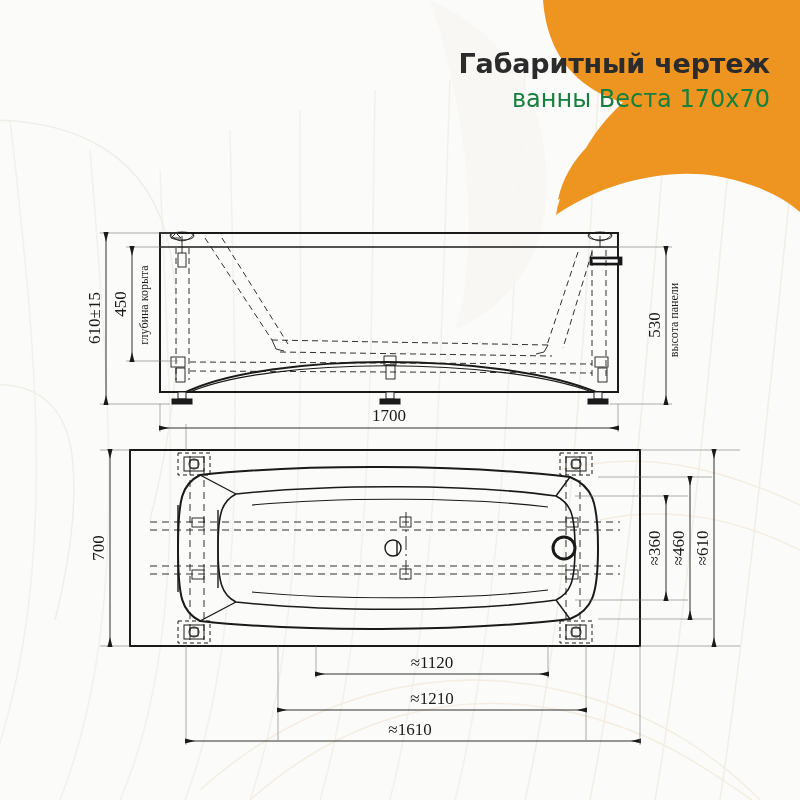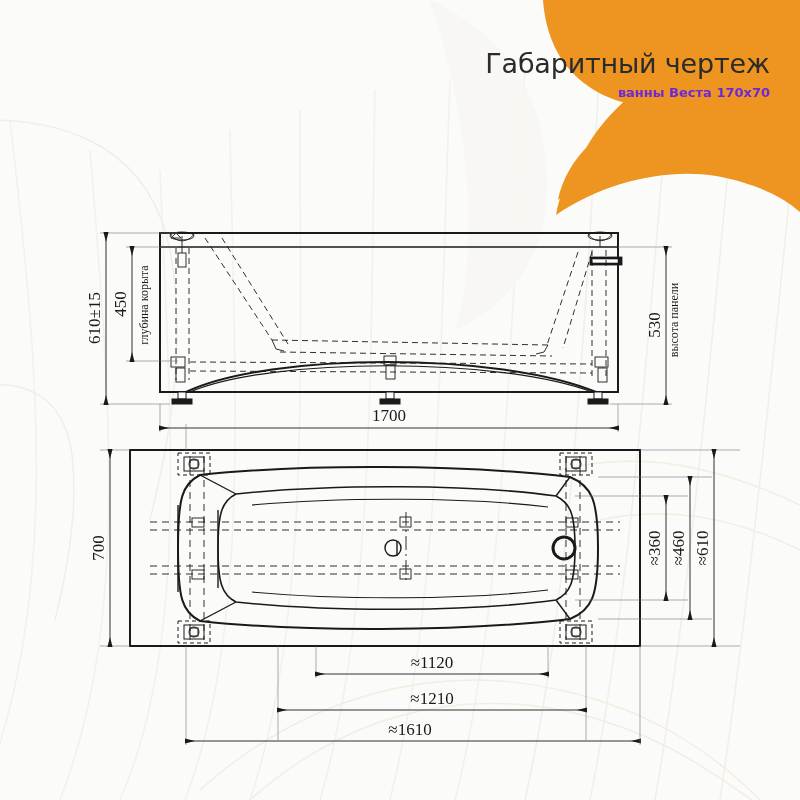--- a/index.html
+++ b/index.html
@@ -12,27 +12,27 @@
   }
   #root{position:relative;width:800px;height:800px;}
   .layer{position:absolute;left:0;top:0;width:800px;height:800px;}
   .title-block{
     position:absolute;right:30px;top:48px;
     text-align:right;
     z-index:6;
   }
   .title-main{
     font-family:"DejaVu Sans", sans-serif;
-    font-size:27px;font-weight:400;color:#2b2b2b;
+    font-size:27px;font-weight:700;color:#2b2b2b;
     letter-spacing:-0.2px;line-height:1.15;
     white-space:nowrap;
   }
   .title-sub{
     font-family:"DejaVu Sans", sans-serif;
-    font-size:13px;font-weight:700;color:#6d28d9;
+    font-size:24px;font-weight:400;color:#15803d;
     margin-top:7px;line-height:1.15;
     white-space:nowrap;
   }
   svg{display:block;}
   text{font-family:"Liberation Serif", serif;fill:#1a1a1a;}
 </style>
 </head>
 <body>
 
 <div id="root">

